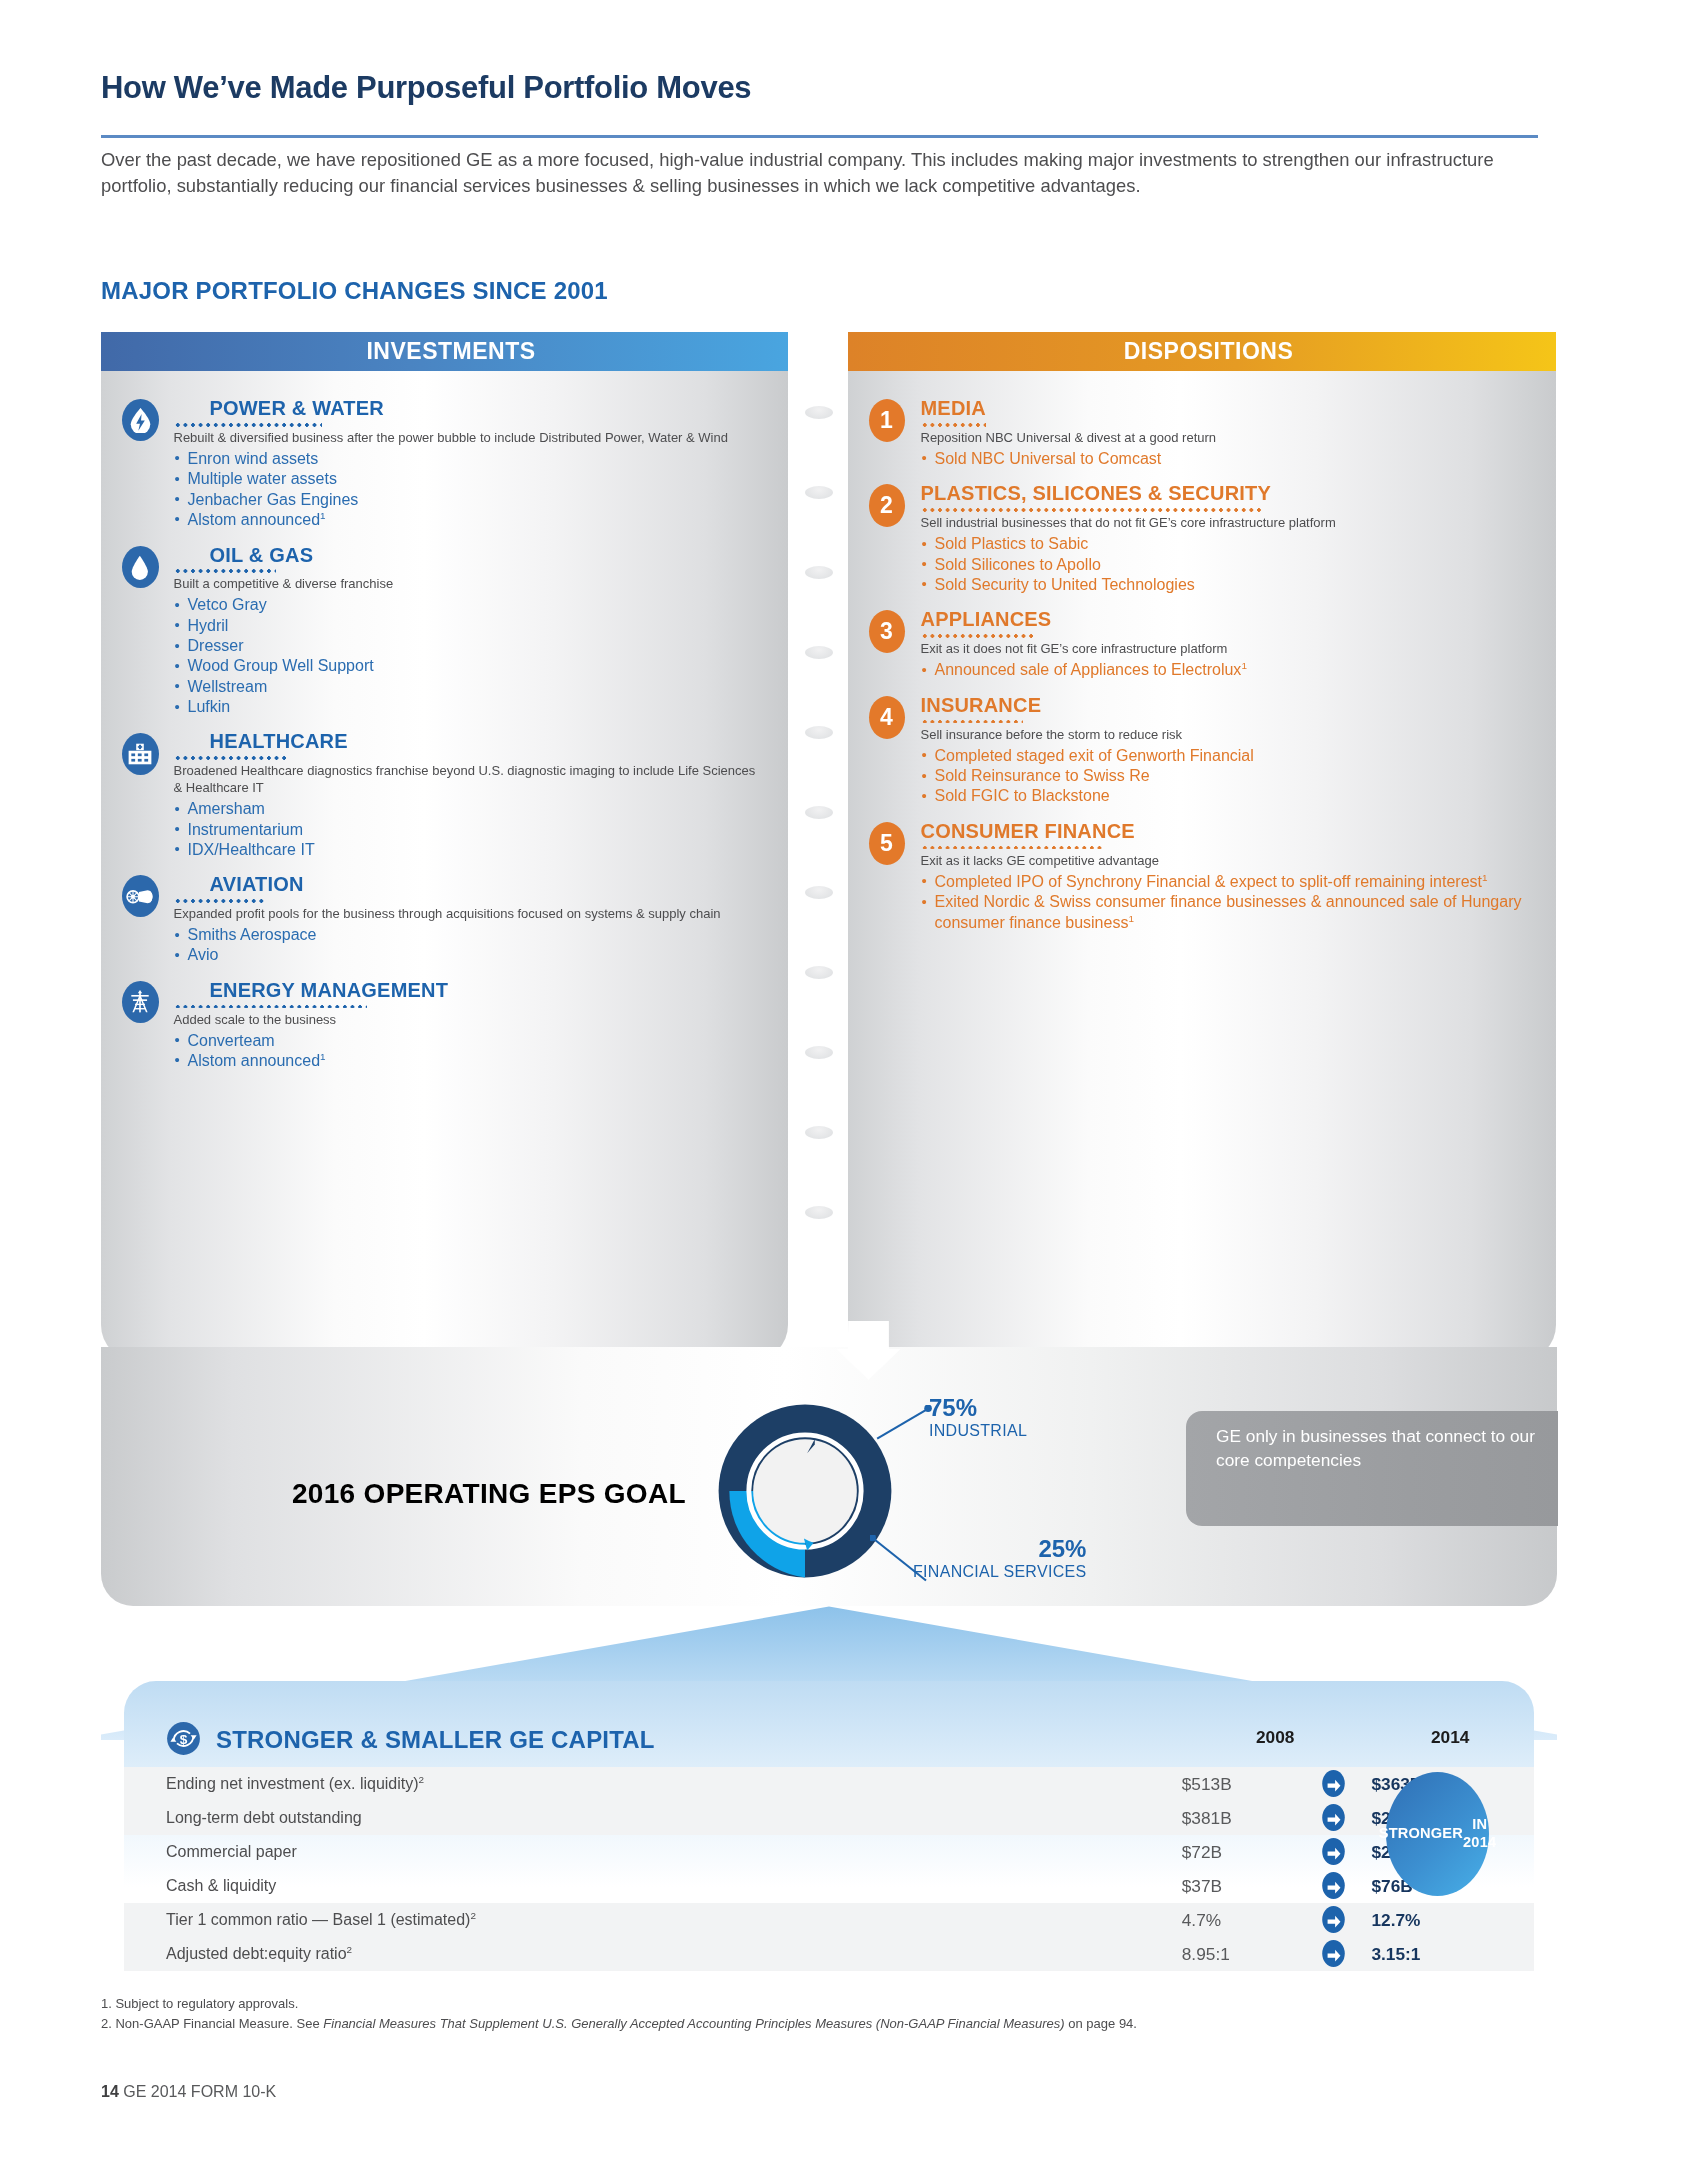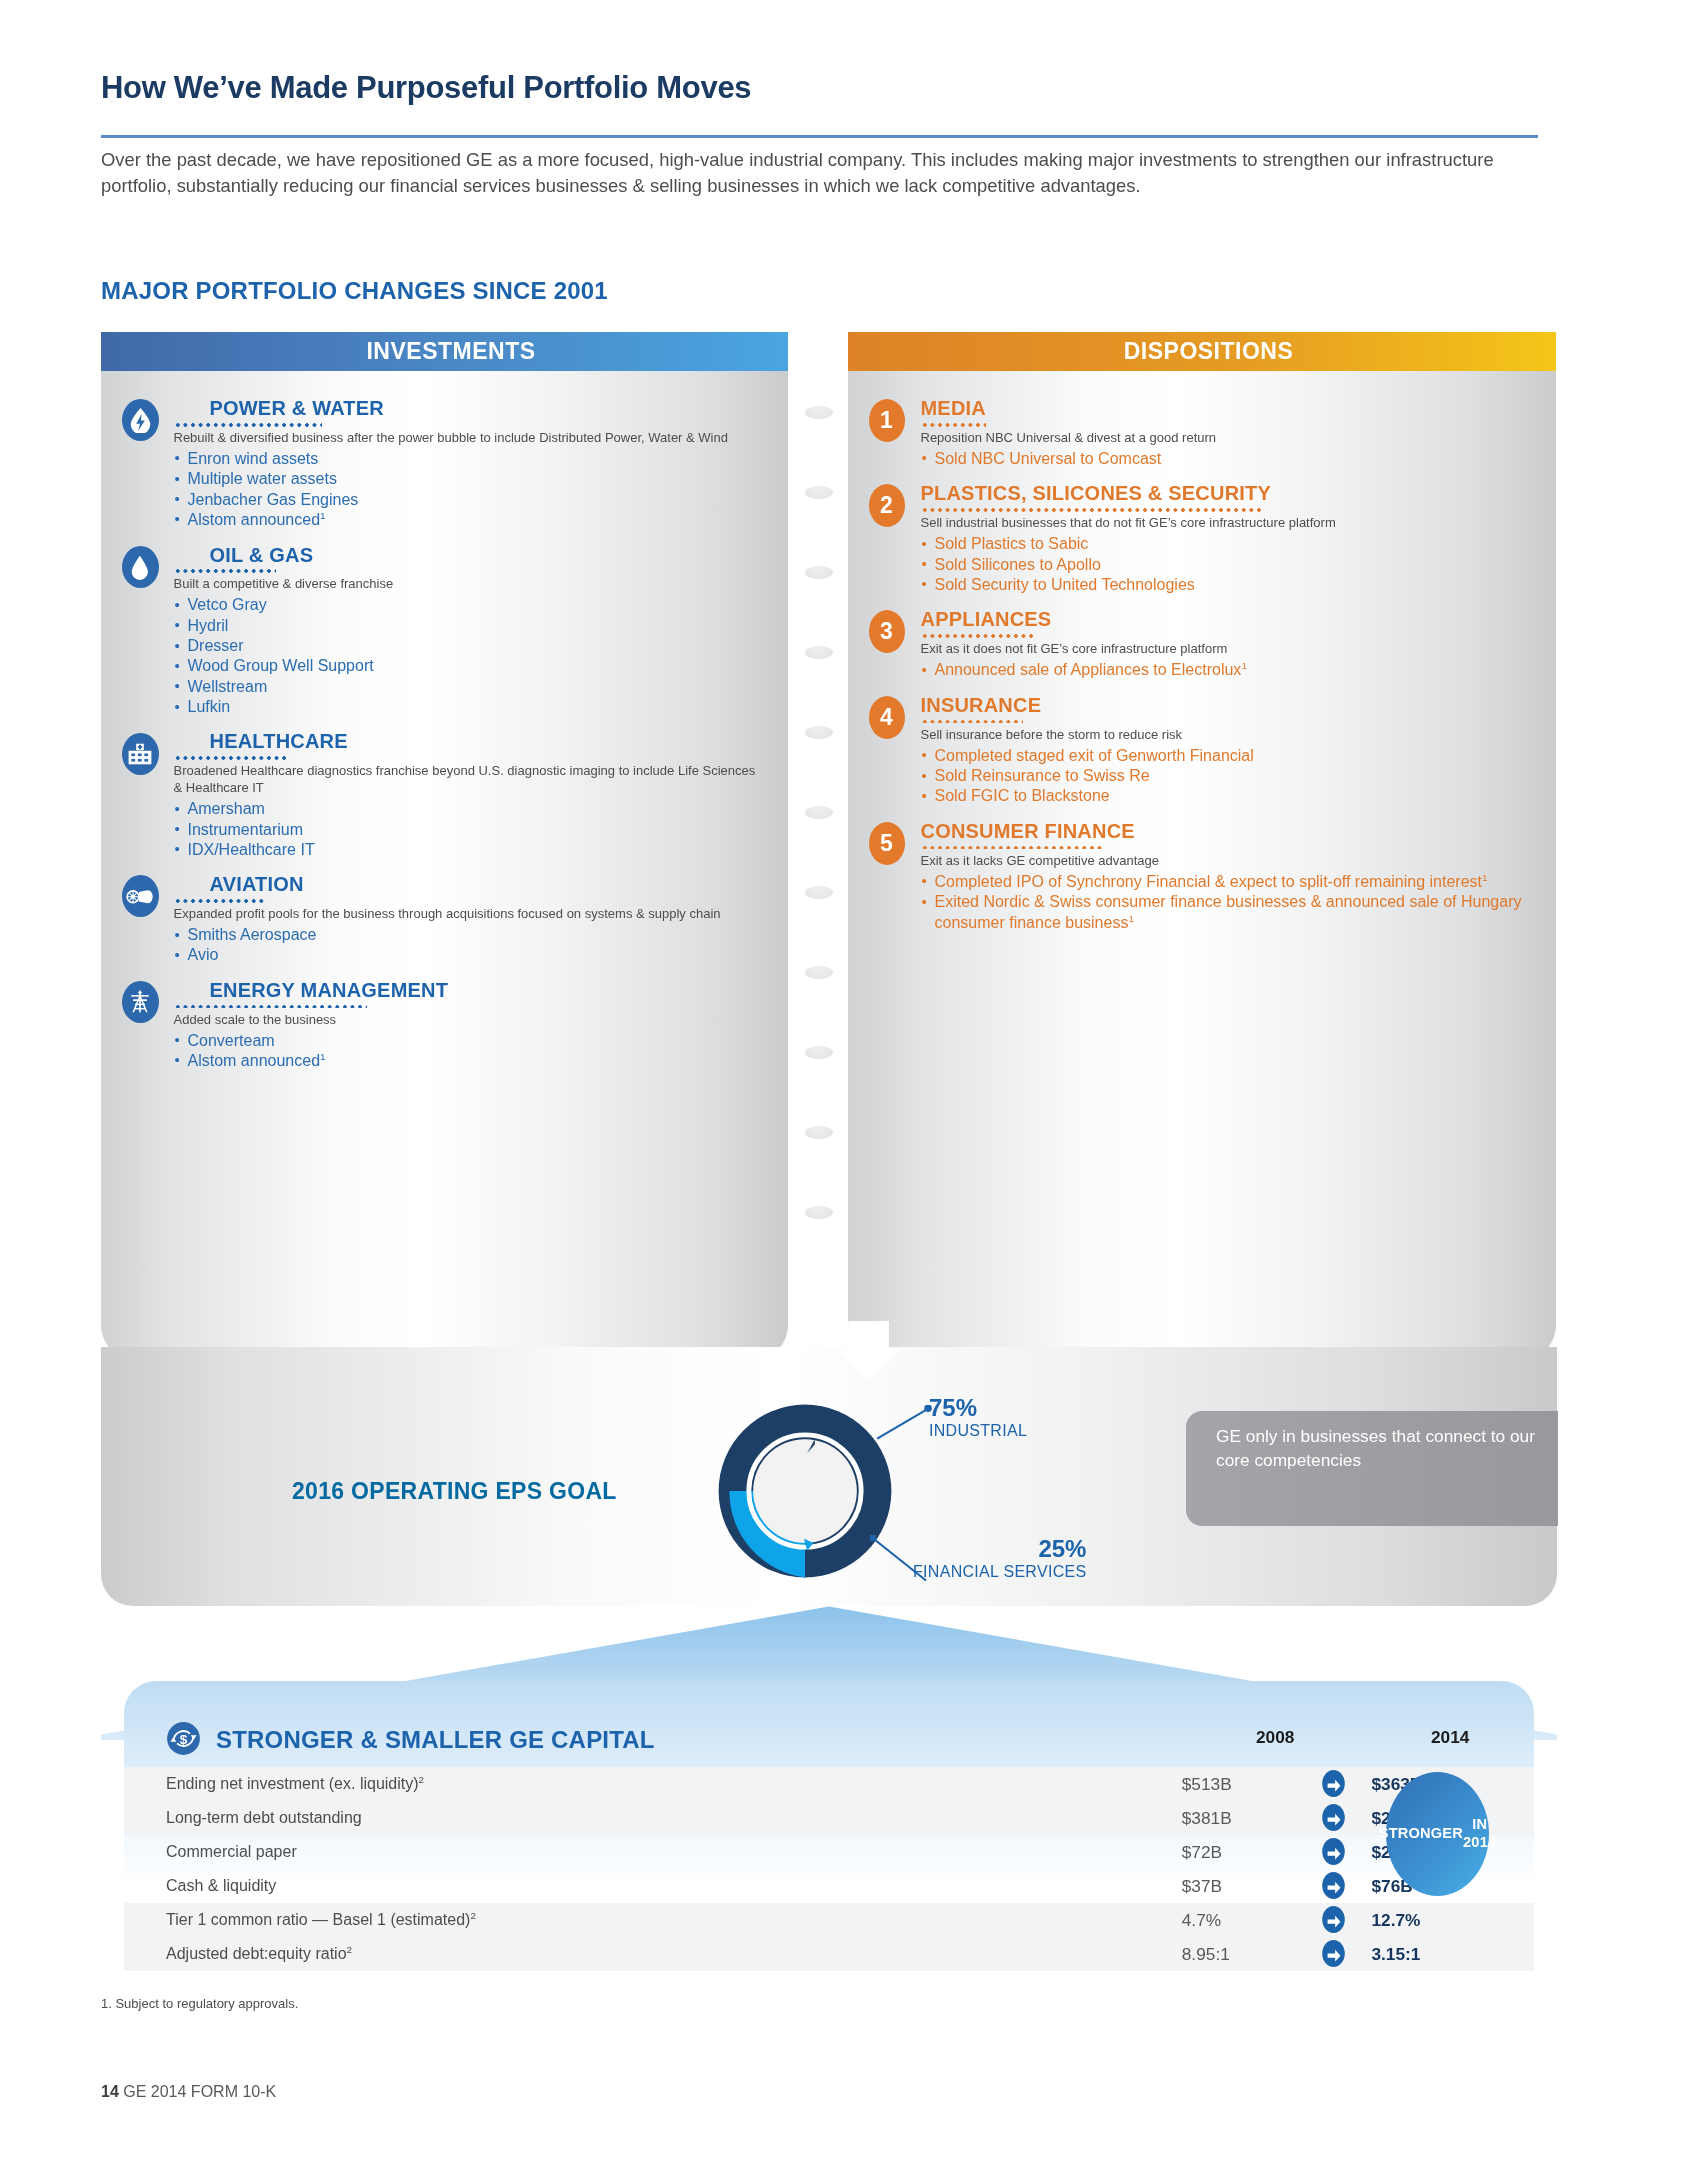--- a/index.html
+++ b/index.html
@@ -120,21 +120,21 @@
     background: linear-gradient(to right,
       #c9cbcd 0%, #dfe0e2 9%, #fafafa 33%, #ffffff 47%,
       #f0f1f1 68%, #dcdddf 88%, #c7c9cb 100%);
     border-radius: 0 0 32px 32px;
   }
   #down-arrow {
     position: absolute; left: 735px; top: -26px; width: 65px; height: 59px;
   }
   #eps-goal-label {
     position: absolute; left: 292px; top: 1478px;
-    font-size: 23px; font-weight: 700; color: #0369a1; letter-spacing: 0.3px;
+    font-size: 28px; font-weight: 700; color: #000000; letter-spacing: 0.3px;
   }
   #donut-holder { position: absolute; left: 697px; top: 1383px; width: 216px; height: 216px; }
   .pct-big { font-size: 24px; font-weight: 700; color: #1d63ac; }
   .pct-sub { font-size: 16px; color: #1d63ac; letter-spacing: 0.3px; }
   #label-industrial { position: absolute; left: 929px; top: 1394px; }
   #label-financial  { position: absolute; left: 913px; top: 1535px; text-align: right; }
 
   #core-callout {
     position: absolute; left: 1186px; top: 1411px; width: 372px; height: 115px;
     background: linear-gradient(to right, #a3a5a8 0%, #9b9da0 60%, #97999c 100%);
@@ -540,19 +540,22 @@
   </table>
 </div>
 
 <div id="stronger-badge">
   <span>STRONGER</span>
   <span>IN 2014</span>
 </div>
 
 <div id="footnotes">
   <div class="footnote">1. Subject to regulatory approvals.</div>
+  <div class="footnote">
+    <span>2. Non-GAAP Financial Measure. See </span><i>Financial Measures That Supplement U.S. Generally Accepted Accounting Principles Measures (Non-GAAP Financial Measures)</i><span> on page 94.</span>
+  </div>
 </div>
 
 <div id="page-footer">
   <b>14</b>
   <span>GE 2014 FORM 10-K</span>
 </div>
 
 
 </body></html>

